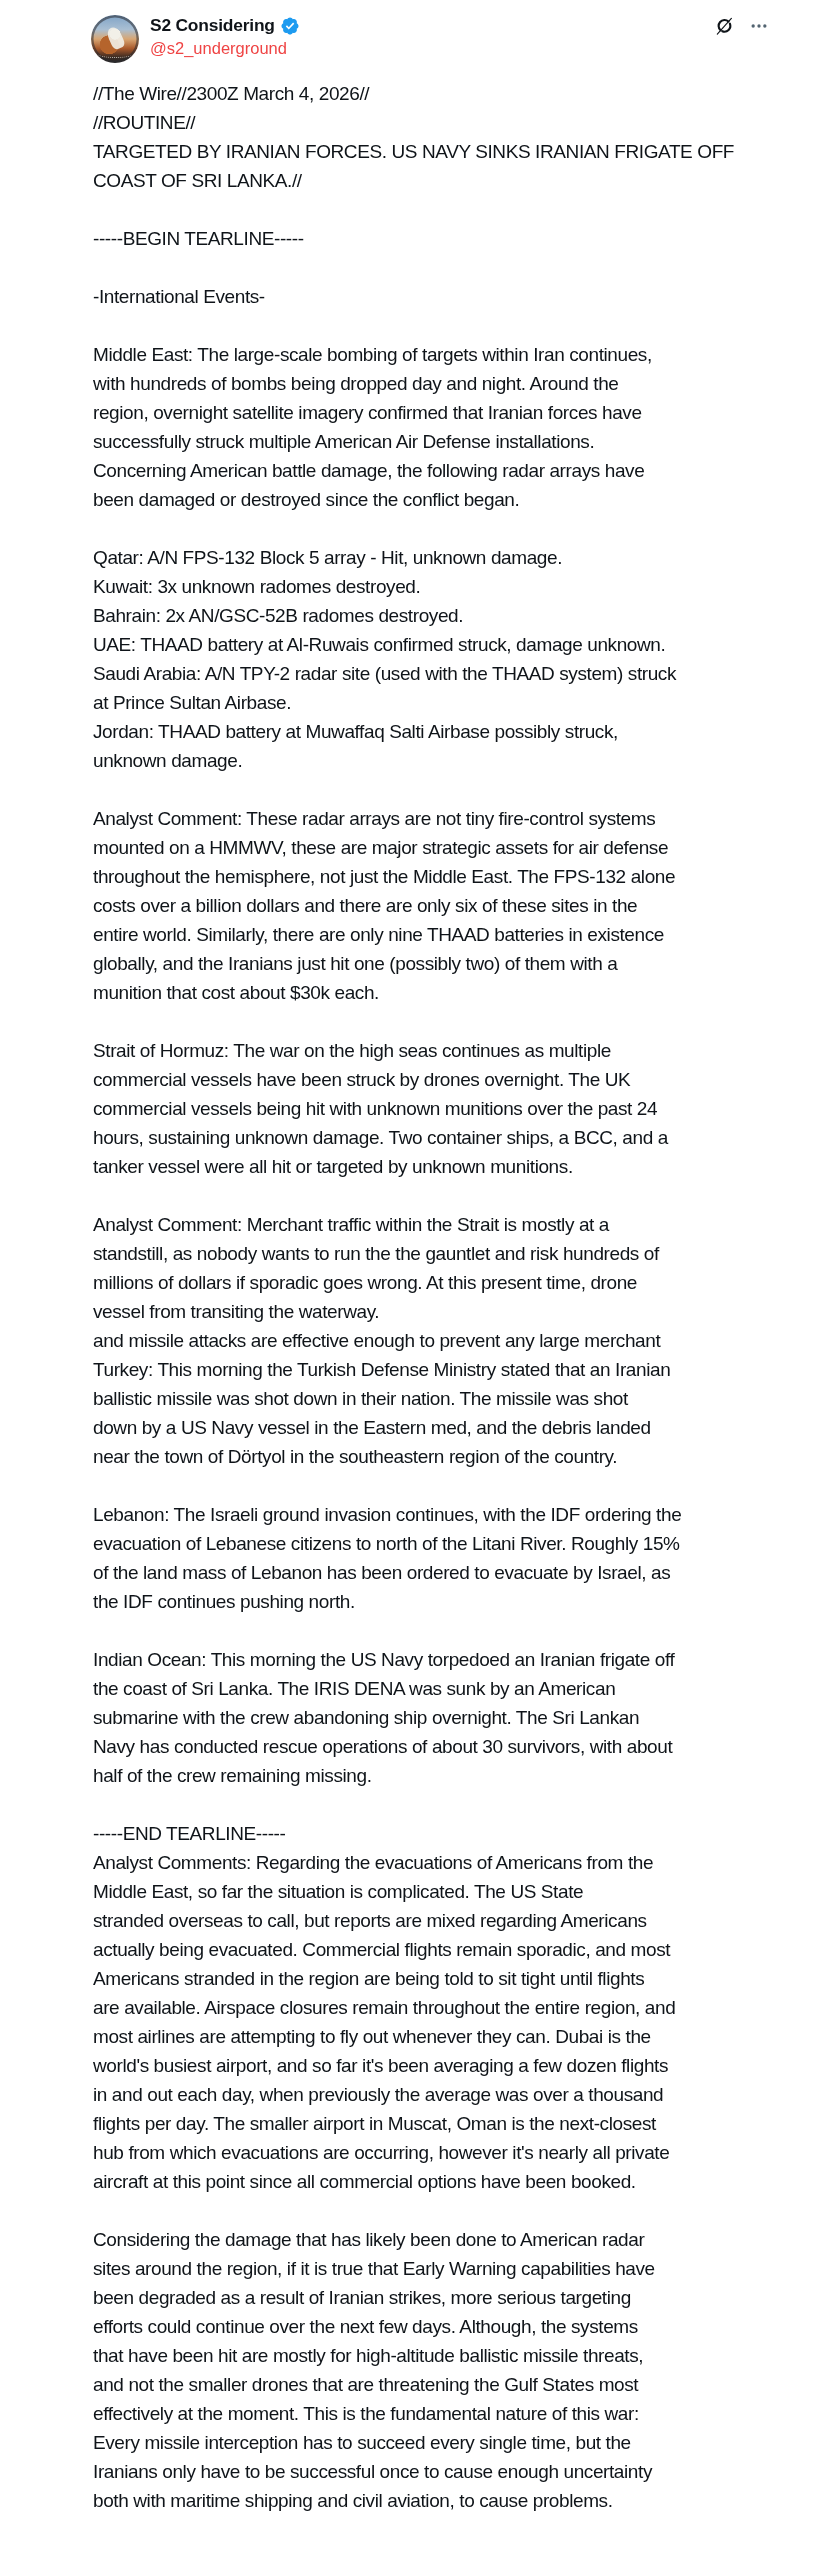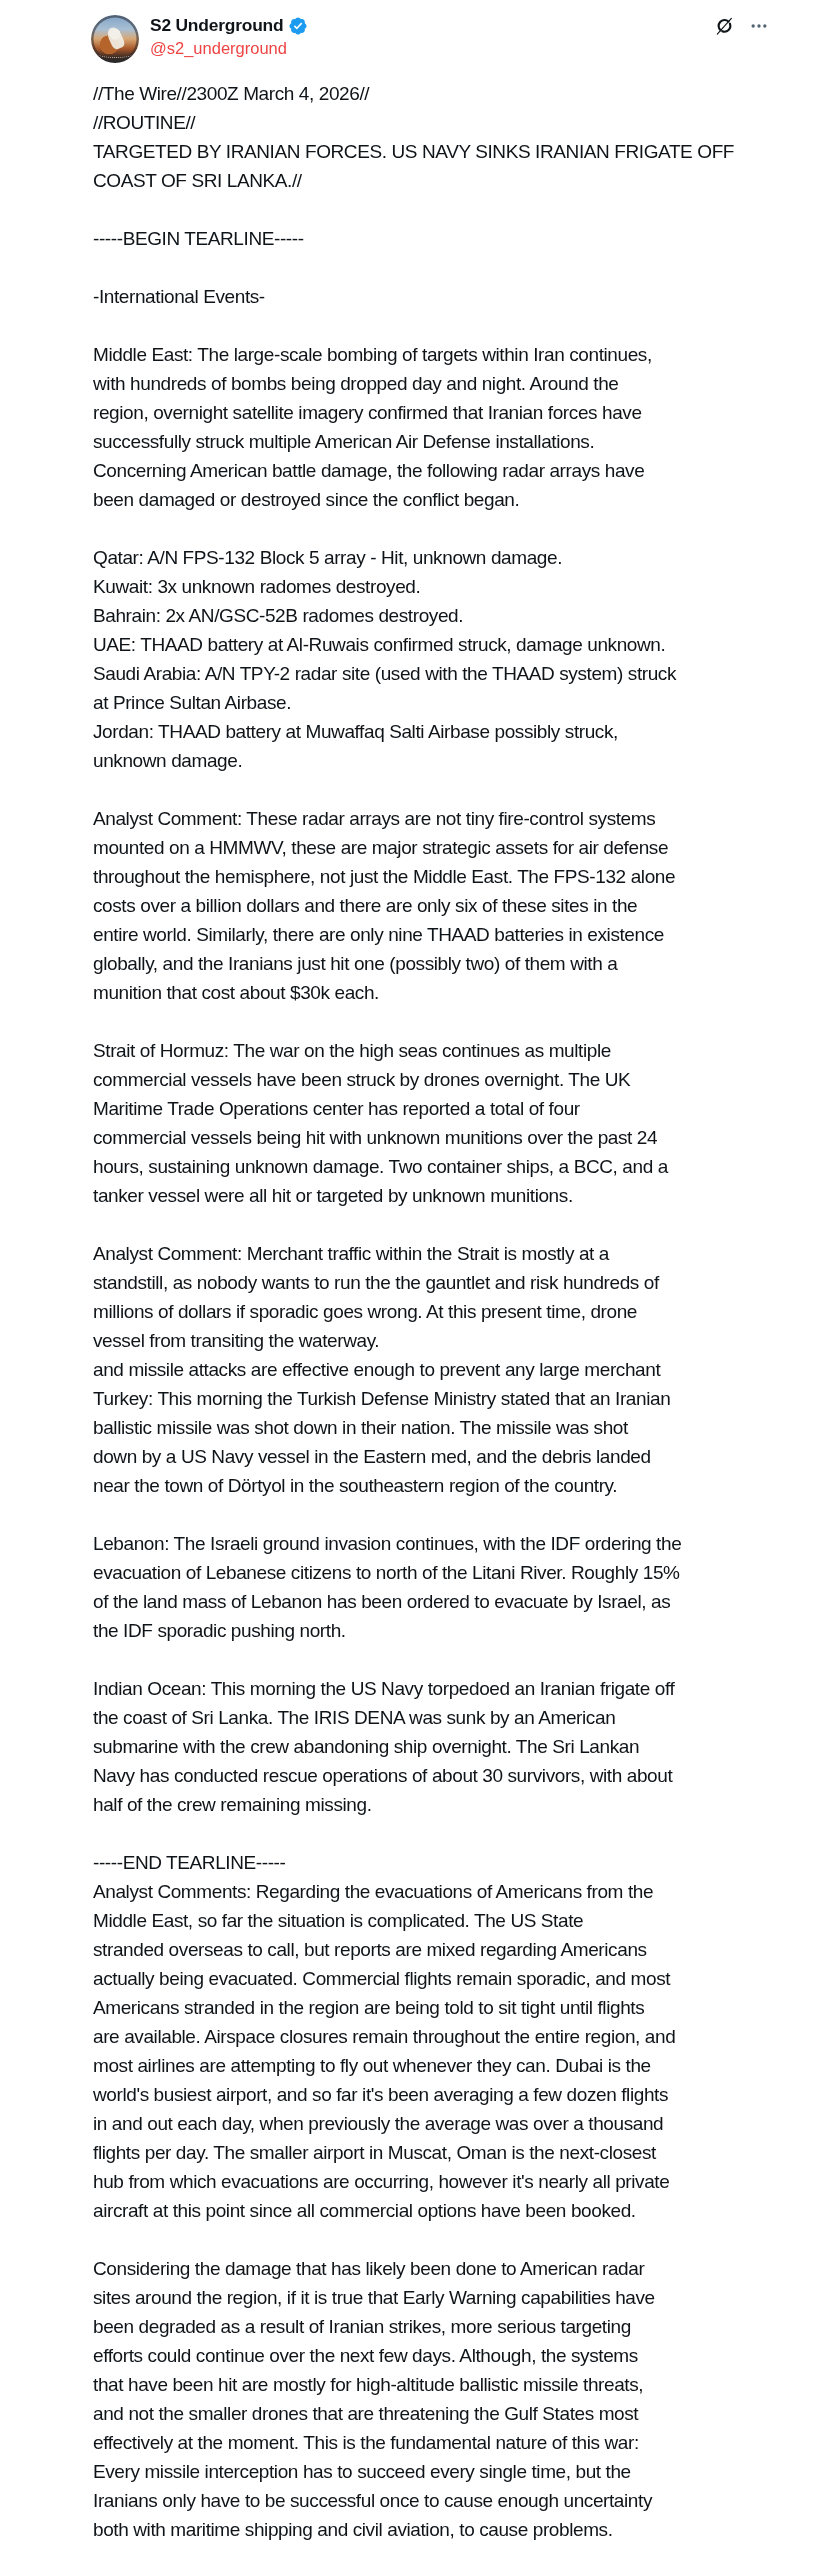--- a/index.html
+++ b/index.html
@@ -130,21 +130,21 @@
 </style>
 </head>
 <body>
 
 <div class="post-header">
   <div class="avatar">
     <div class="figure"></div>
     <div class="ring-text"></div>
   </div>
   <div class="name-row">
-    <span class="display-name">S2 Underground</span>
+    <span class="display-name">S2 Considering</span>
     <span class="verified">
       <svg viewBox="0 0 24 24" width="20" height="20">
         <path fill="#1d9bf0" d="M22.25 12c0-1.43-.88-2.67-2.19-3.34.46-1.39.2-2.9-.81-3.91s-2.52-1.27-3.91-.81c-.66-1.31-1.91-2.19-3.34-2.19s-2.67.88-3.33 2.19c-1.4-.46-2.91-.2-3.92.81s-1.26 2.52-.8 3.91C2.63 9.33 1.75 10.57 1.75 12s.88 2.67 2.19 3.34c-.46 1.39-.21 2.9.8 3.91s2.52 1.26 3.91.81c.67 1.31 1.91 2.19 3.34 2.19s2.68-.88 3.34-2.19c1.39.45 2.9.2 3.91-.81s1.27-2.52.81-3.91c1.31-.67 2.19-1.91 2.19-3.34z"></path>
         <path fill="#ffffff" d="M10.54 16.2l-3.6-3.6 1.42-1.41 2.2 2.2 5.1-5.56 1.48 1.35z"></path>
       </svg>
     </span>
   </div>
   <div class="handle">@s2_underground</div>
 
   <div class="header-actions">
@@ -194,39 +194,38 @@
     <span class="line">Analyst Comment: These radar arrays are not tiny fire-control systems</span>
     <span class="line">mounted on a HMMWV, these are major strategic assets for air defense</span>
     <span class="line">throughout the hemisphere, not just the Middle East. The FPS-132 alone</span>
     <span class="line">costs over a billion dollars and there are only six of these sites in the</span>
     <span class="line">entire world. Similarly, there are only nine THAAD batteries in existence</span>
     <span class="line">globally, and the Iranians just hit one (possibly two) of them with a</span>
     <span class="line">munition that cost about $30k each.</span>
     <span class="line blank"></span>
     <span class="line">Strait of Hormuz: The war on the high seas continues as multiple</span>
     <span class="line">commercial vessels have been struck by drones overnight. The UK</span>
-    <span class="line">Maritime Trade Operations center has reported a total of four</span>
     <span class="line">commercial vessels being hit with unknown munitions over the past 24</span>
     <span class="line">hours, sustaining unknown damage. Two container ships, a BCC, and a</span>
     <span class="line">tanker vessel were all hit or targeted by unknown munitions.</span>
     <span class="line blank"></span>
     <span class="line">Analyst Comment: Merchant traffic within the Strait is mostly at a</span>
     <span class="line">standstill, as nobody wants to run the the gauntlet and risk hundreds of</span>
     <span class="line">millions of dollars if sporadic goes wrong. At this present time, drone</span>
     <span class="line">vessel from transiting the waterway.</span>
     <span class="line">and missile attacks are effective enough to prevent any large merchant</span>
     <span class="line">Turkey: This morning the Turkish Defense Ministry stated that an Iranian</span>
     <span class="line">ballistic missile was shot down in their nation. The missile was shot</span>
     <span class="line">down by a US Navy vessel in the Eastern med, and the debris landed</span>
     <span class="line">near the town of Dörtyol in the southeastern region of the country.</span>
     <span class="line blank"></span>
     <span class="line">Lebanon: The Israeli ground invasion continues, with the IDF ordering the</span>
     <span class="line">evacuation of Lebanese citizens to north of the Litani River. Roughly 15%</span>
     <span class="line">of the land mass of Lebanon has been ordered to evacuate by Israel, as</span>
-    <span class="line">the IDF sporadic pushing north.</span>
+    <span class="line">the IDF continues pushing north.</span>
     <span class="line blank"></span>
     <span class="line">Indian Ocean: This morning the US Navy torpedoed an Iranian frigate off</span>
     <span class="line">the coast of Sri Lanka. The IRIS DENA was sunk by an American</span>
     <span class="line">submarine with the crew abandoning ship overnight. The Sri Lankan</span>
     <span class="line">Navy has conducted rescue operations of about 30 survivors, with about</span>
     <span class="line">half of the crew remaining missing.</span>
     <span class="line blank"></span>
     <span class="line">-----END TEARLINE-----</span>
     <span class="line">Analyst Comments: Regarding the evacuations of Americans from the</span>
     <span class="line">Middle East, so far the situation is complicated. The US State</span>

